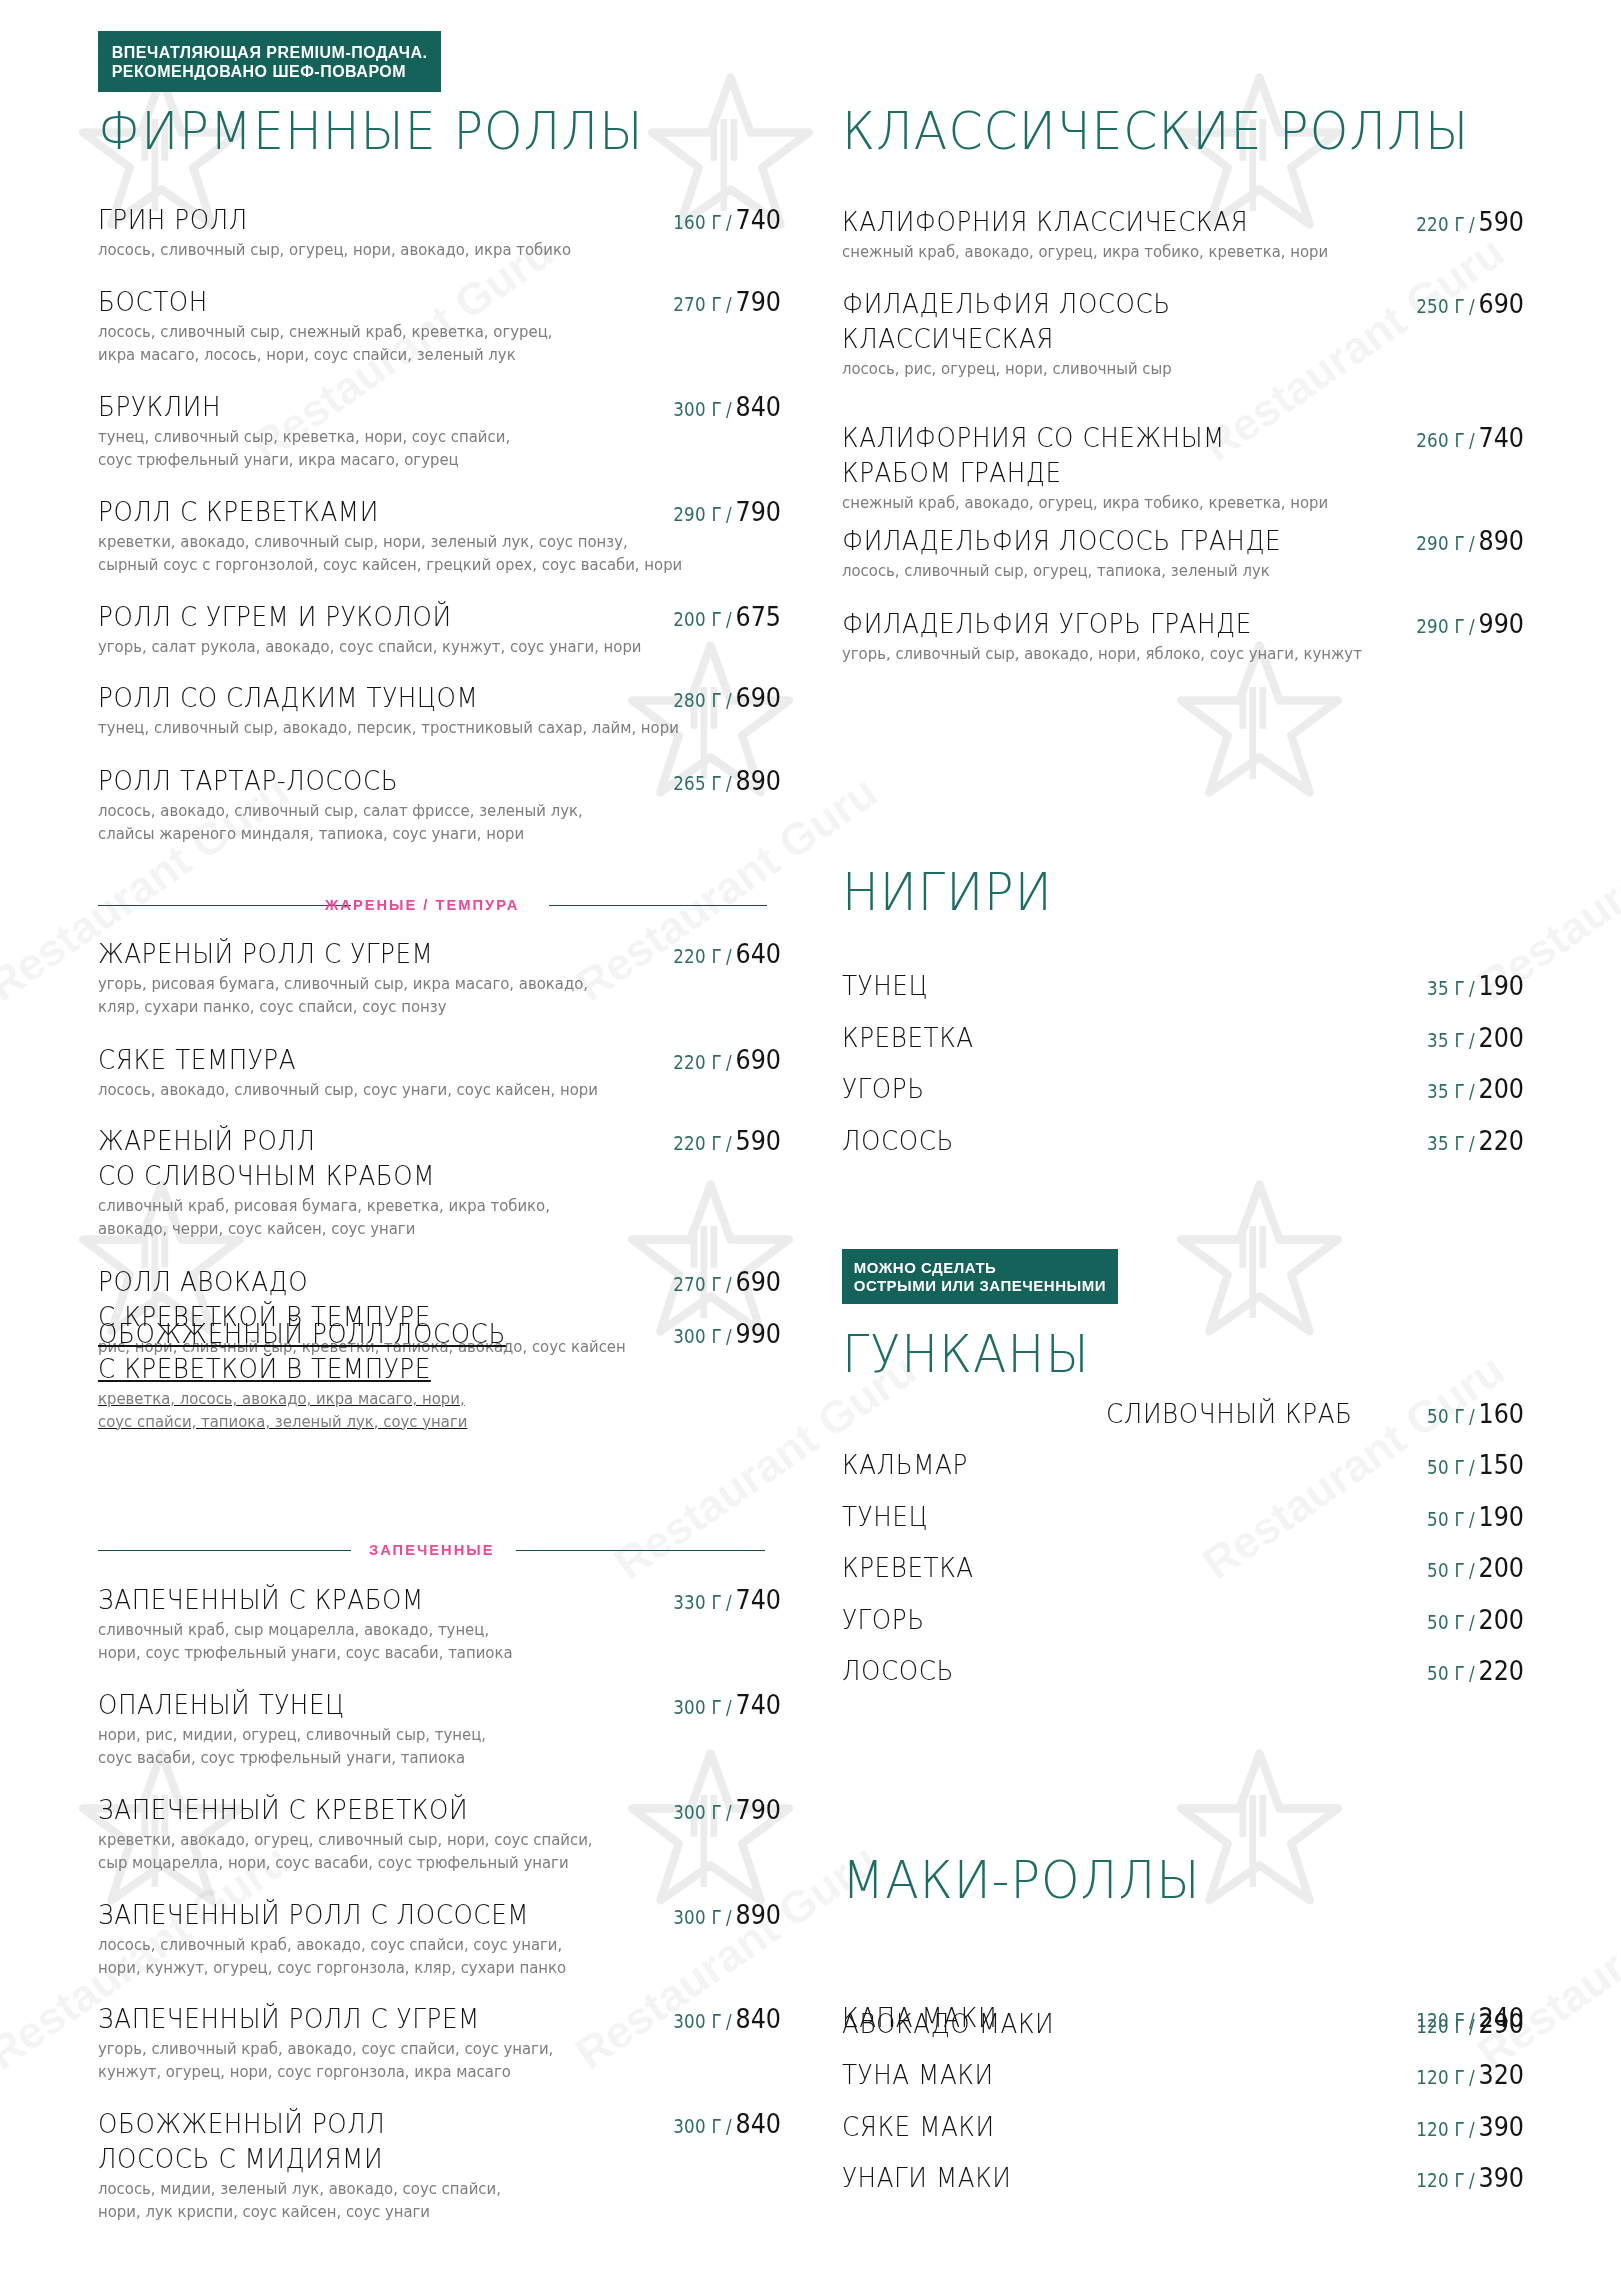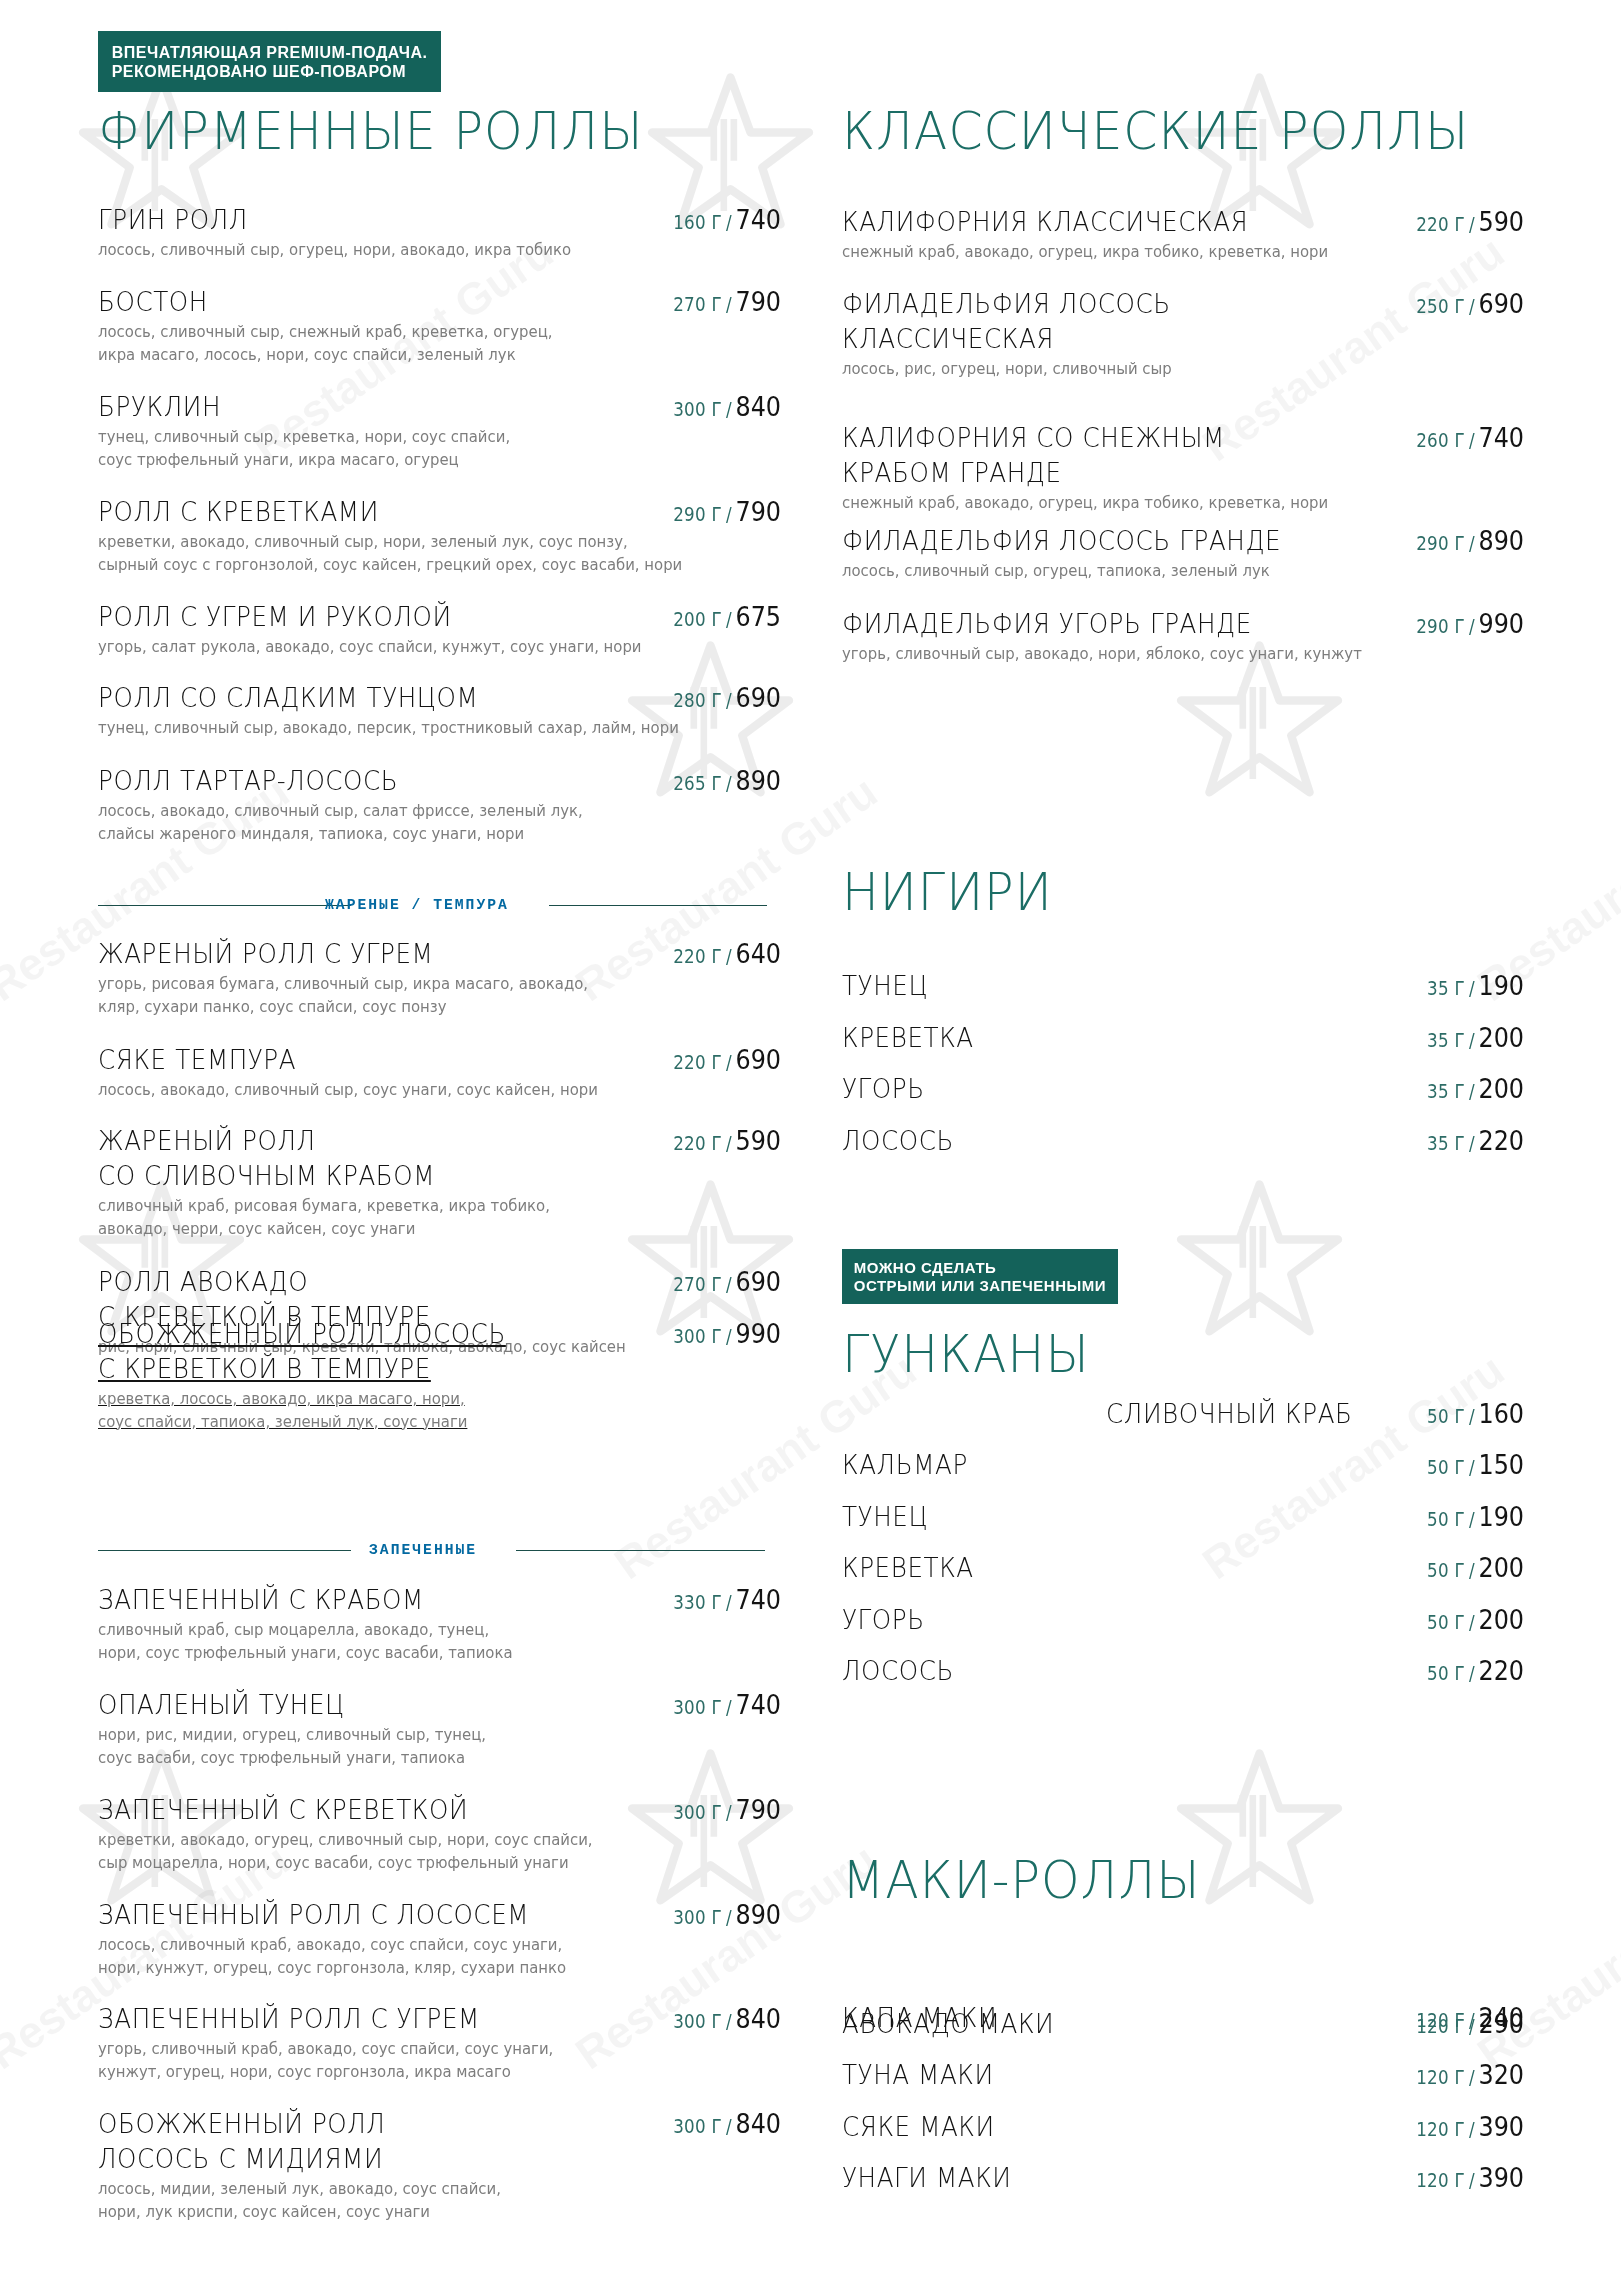--- a/index.html
+++ b/index.html
@@ -43,21 +43,21 @@
   }
   .item .weight { font-size: 18.6px; color: #2d6c66; letter-spacing: 0.3px; }
   .item .slash { font-size: 18.6px; color: #2d6c66; margin: 0 3.9px; }
   .item .cost { font-size: 26.5px; color: #141414; }
 
   .divider {
     position: absolute; left: 0; width: 667px; height: 19.6px;
   }
   .divider .rule { position: absolute; top: 8.8px; height: 1.5px; background: #1b4e4a; }
   .divider .label {
-    position: absolute; top: 0; color: #0369a1; font-family: Liberation Mono, monospace; font-weight: bold;
+    position: absolute; top: 0; color: #ec4899; font-family: Liberation Sans, sans-serif; font-weight: bold;
     font-size: 14.7px; letter-spacing: 2px; line-height: 19.6px; white-space: nowrap;
   }
 </style>
 </head>
 <body>
 
 <div id="wm-layer">
     <div class="wm-star" style="left: 78px; top: 69px;"><svg viewBox="0 0 100 100" width="167" height="167">
         <path d="M50 5 L62 38 L97 38 L69 59 L80 93 L50 72 L20 93 L31 59 L3 38 L38 38 Z" fill="none" stroke="#000" stroke-width="5" stroke-linejoin="round"></path>
         <path d="M40 30 L40 55 M46 30 L46 55 M52 30 L52 55 M46 55 L46 85" stroke="#000" stroke-width="4" fill="none"></path>

